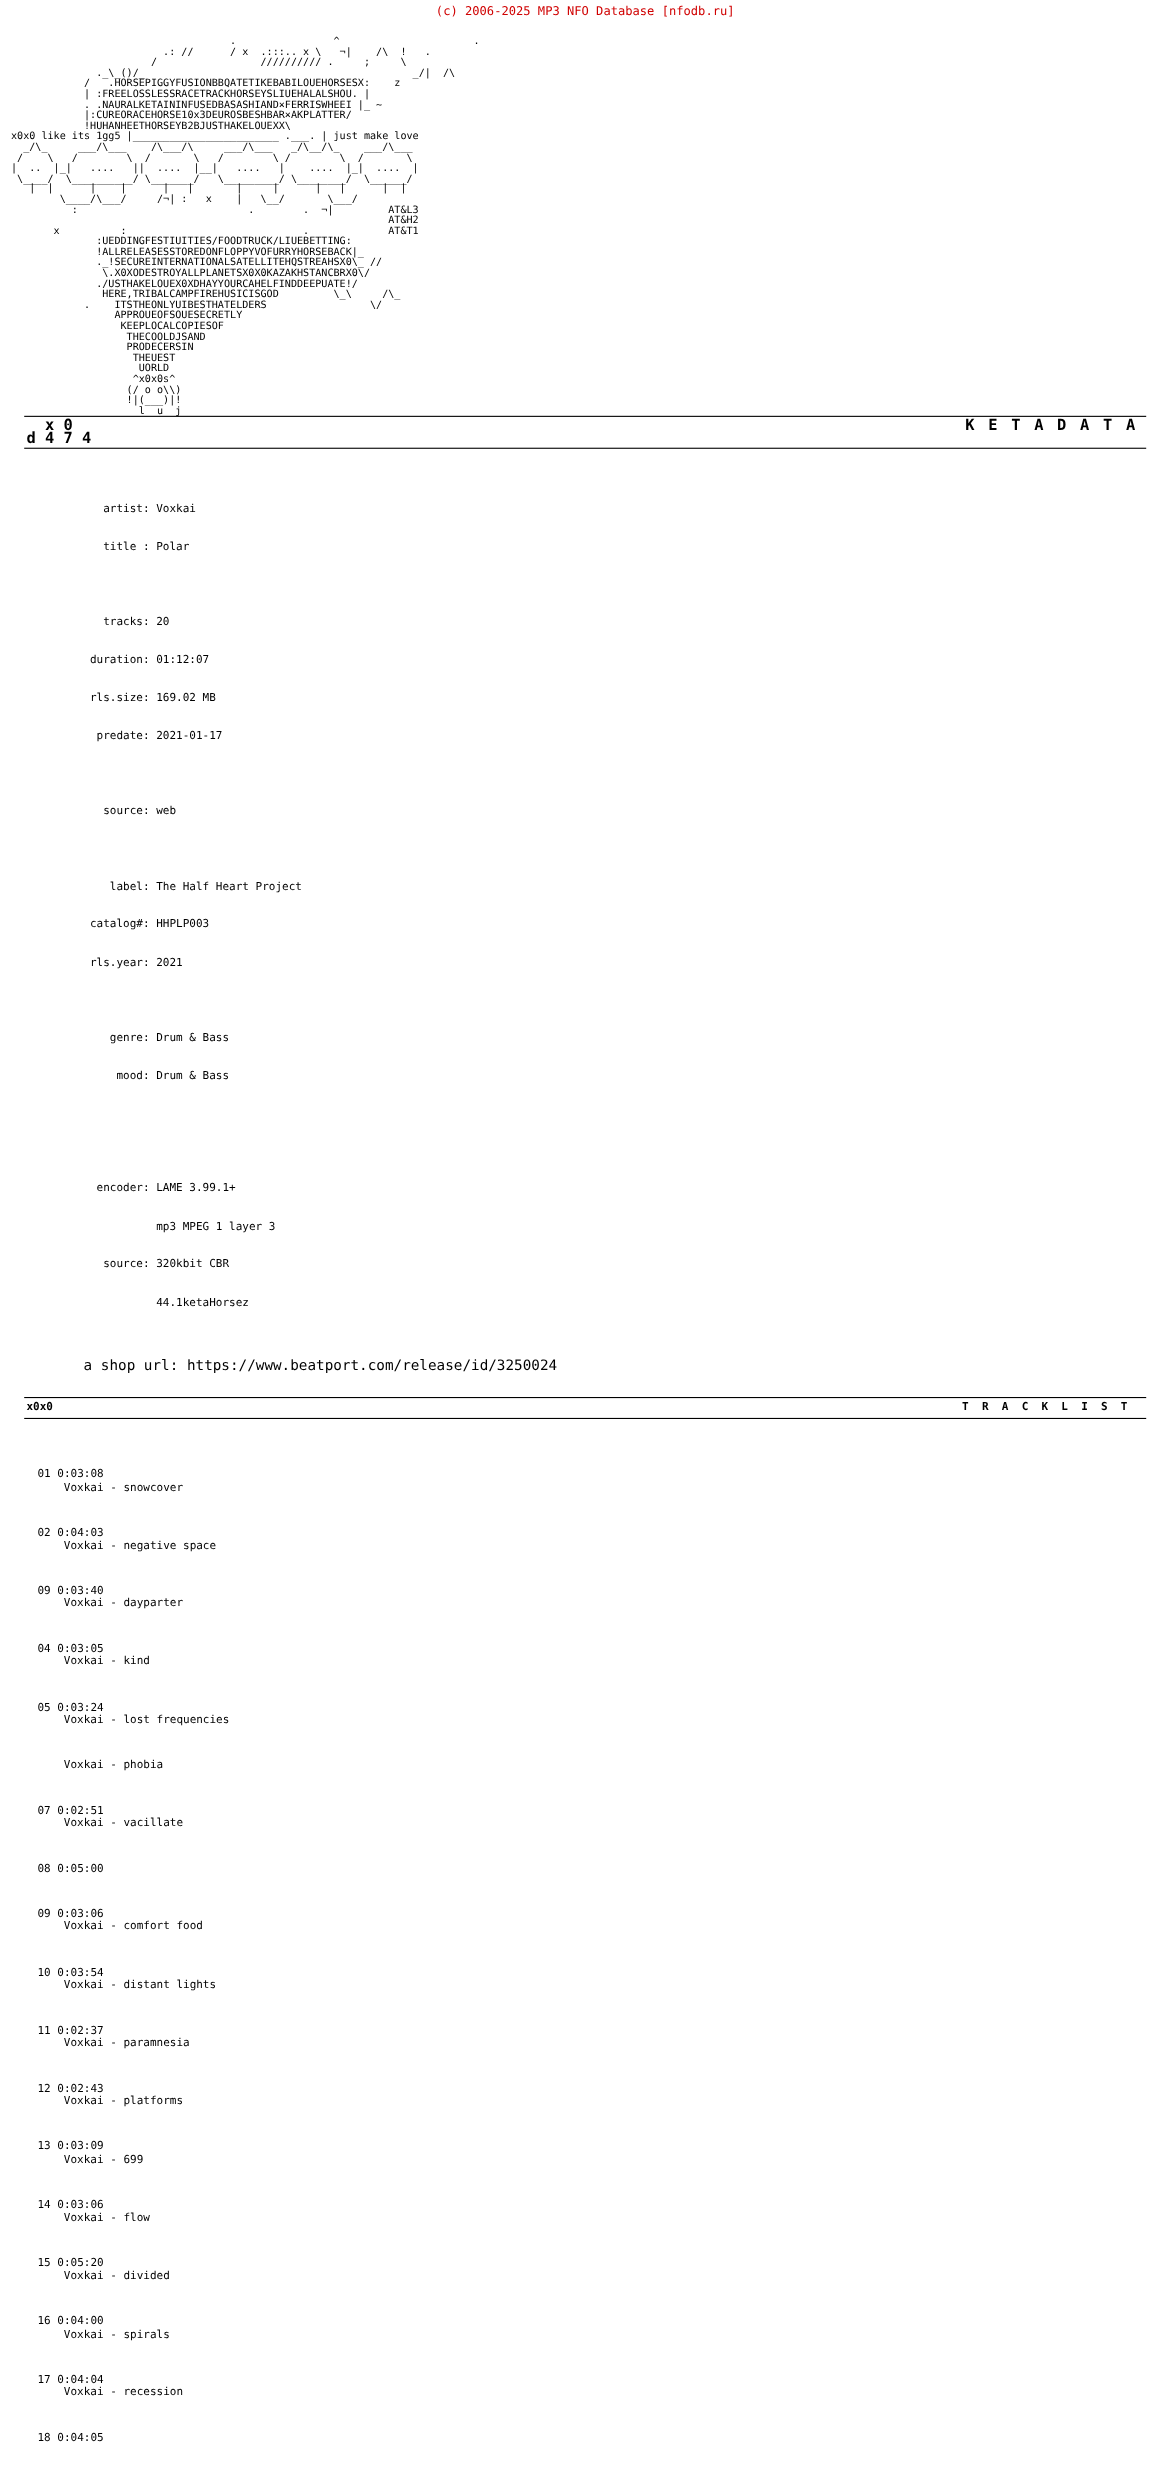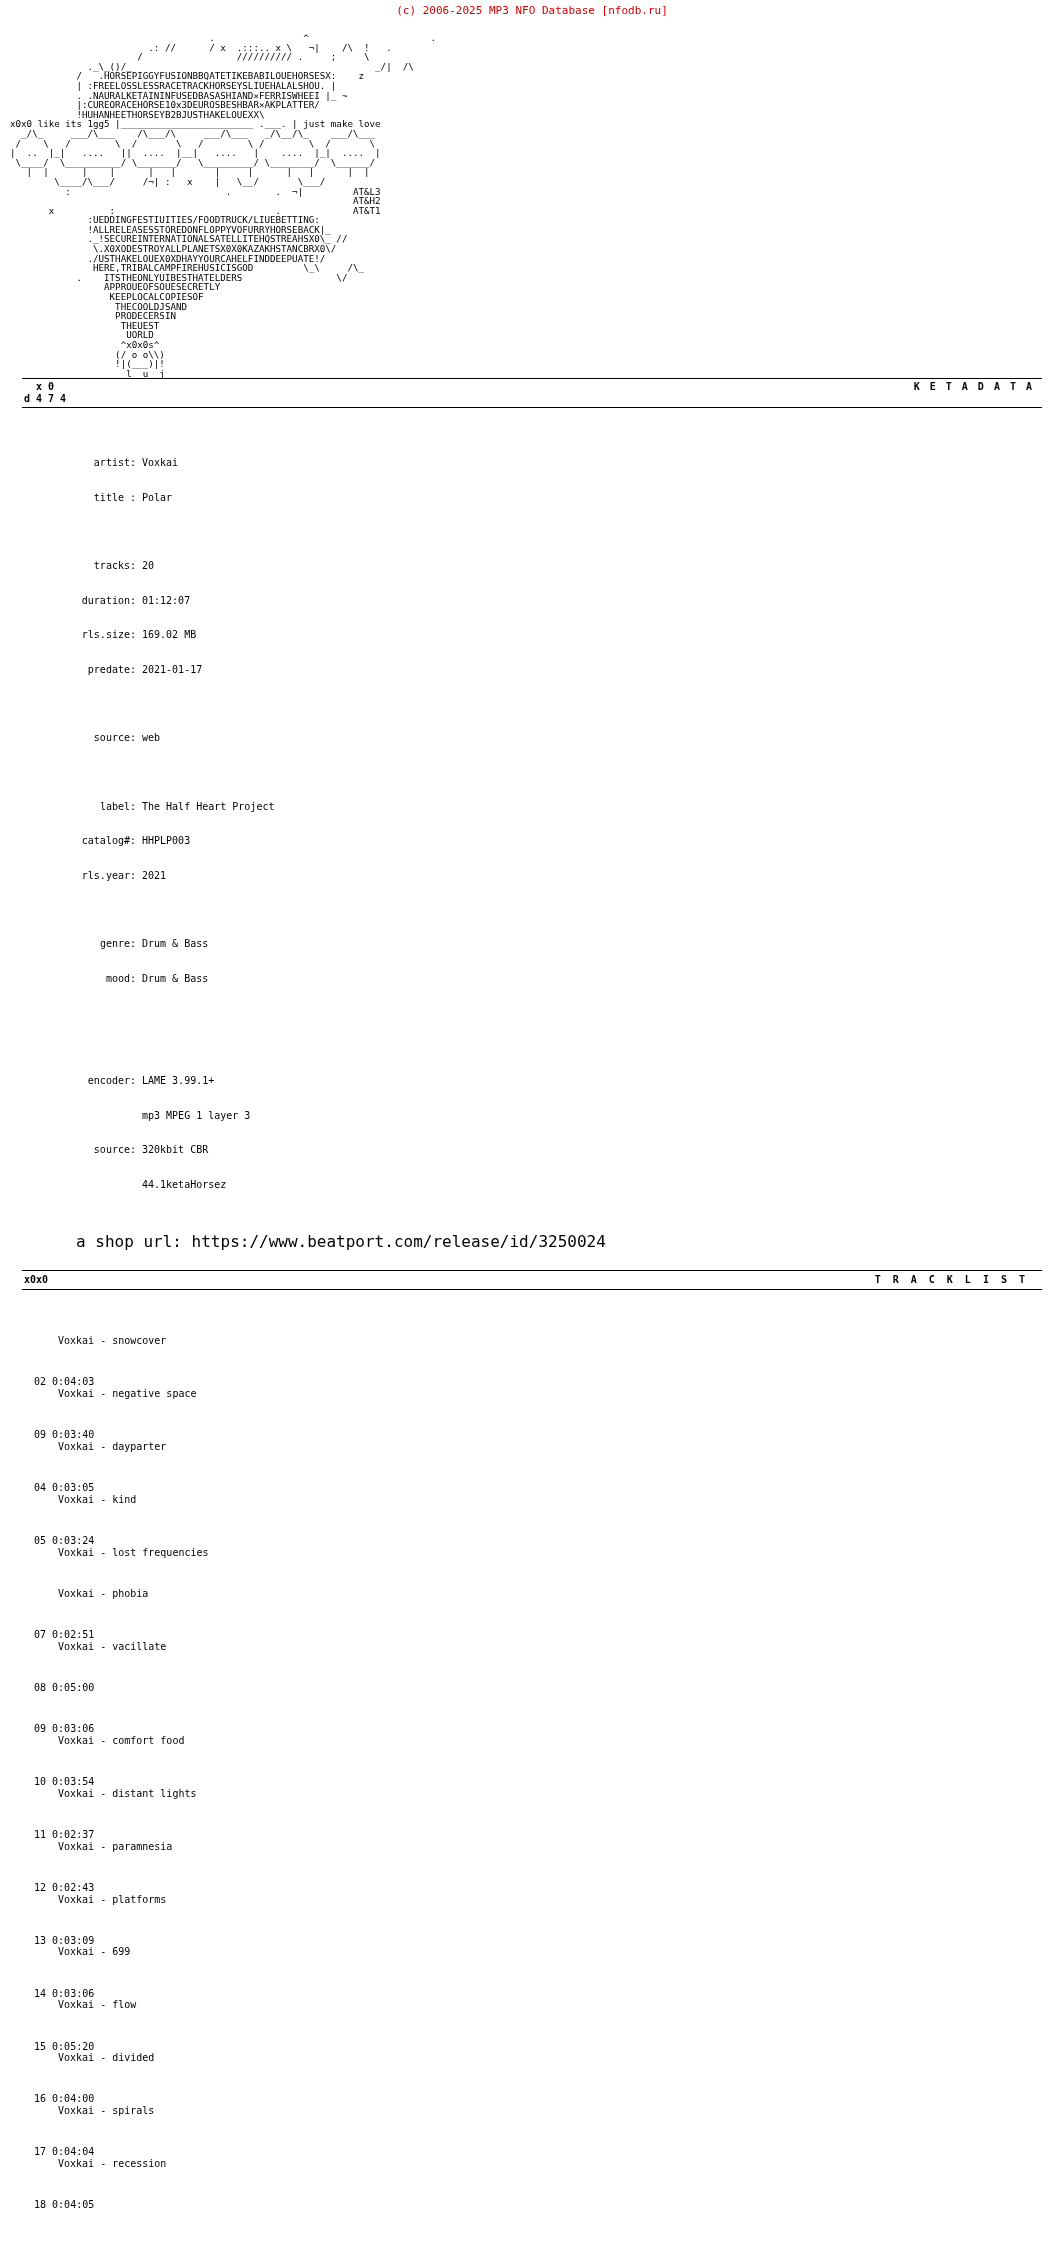--- a/index.html
+++ b/index.html
@@ -43,21 +43,21 @@
     text-align: left;
     padding-left: 10px;
   }
   .rule {
     border-top: 1px solid #000000;
     margin: 0 22px;
   }
   .hdrline {
     display: flex;
     justify-content: space-between;
-    font-size: 10px;
+    font-size: 14px;
     line-height: 12px;
     padding: 2px 30px 2px 24px;
     white-space: pre;
     font-weight: bold;
     letter-spacing: 2px;
   }
   .hdrline .left { letter-spacing: 0px; font-weight: bold; }
   .section {
     padding: 0 24px;
   }
@@ -73,21 +73,21 @@
     display: inline-block;
     width: 72px;
     text-align: right;
     padding-right: 6px;
   }
   .meta .val { display: inline-block; }
   .gap { height: 11px; }
   .shopurl {
     margin-top: 24px;
     padding-left: 52px;
-    font-size: 16px;
+    font-size: 13px;
     white-space: pre;
   }
   .bar {
     margin: 22px 0 0 0;
     position: relative;
   }
   .bar .line {
     border-top: 1px solid #000;
     margin: 0 22px;
   }
@@ -195,21 +195,21 @@
     <div class="line"></div>
     <div class="labels">
       <span class="l">x0x0</span>
       <span class="r">T R A C K L I S T</span>
     </div>
     <div class="line"></div>
   </div>
 
   <div class="section">
     <div class="nfo tracklist">
-      <div class="trk"><span class="l2">Voxkai - snowcover</span></div>
+      <div class="trk"><span class="l1"><span>01</span> <span>0:03:08</span></span><span class="l2">Voxkai - snowcover</span></div>
       <div class="trk"><span class="l1"><span>02</span> <span>0:04:03</span></span><span class="l2">Voxkai - negative space</span></div>
       <div class="trk"><span class="l1"><span>09</span> <span>0:03:40</span></span><span class="l2">Voxkai - dayparter</span></div>
       <div class="trk"><span class="l1"><span>04</span> <span>0:03:05</span></span><span class="l2">Voxkai - kind</span></div>
       <div class="trk"><span class="l1"><span>05</span> <span>0:03:24</span></span><span class="l2">Voxkai - lost frequencies</span></div>
       <div class="trk"><span class="l2">Voxkai - phobia</span></div>
       <div class="trk"><span class="l1"><span>07</span> <span>0:02:51</span></span><span class="l2">Voxkai - vacillate</span></div>
       <div class="trk"><span class="l1"><span>08</span> <span>0:05:00</span></span></div>
       <div class="trk"><span class="l1"><span>09</span> <span>0:03:06</span></span><span class="l2">Voxkai - comfort food</span></div>
       <div class="trk"><span class="l1"><span>10</span> <span>0:03:54</span></span><span class="l2">Voxkai - distant lights</span></div>
       <div class="trk"><span class="l1"><span>11</span> <span>0:02:37</span></span><span class="l2">Voxkai - paramnesia</span></div>

